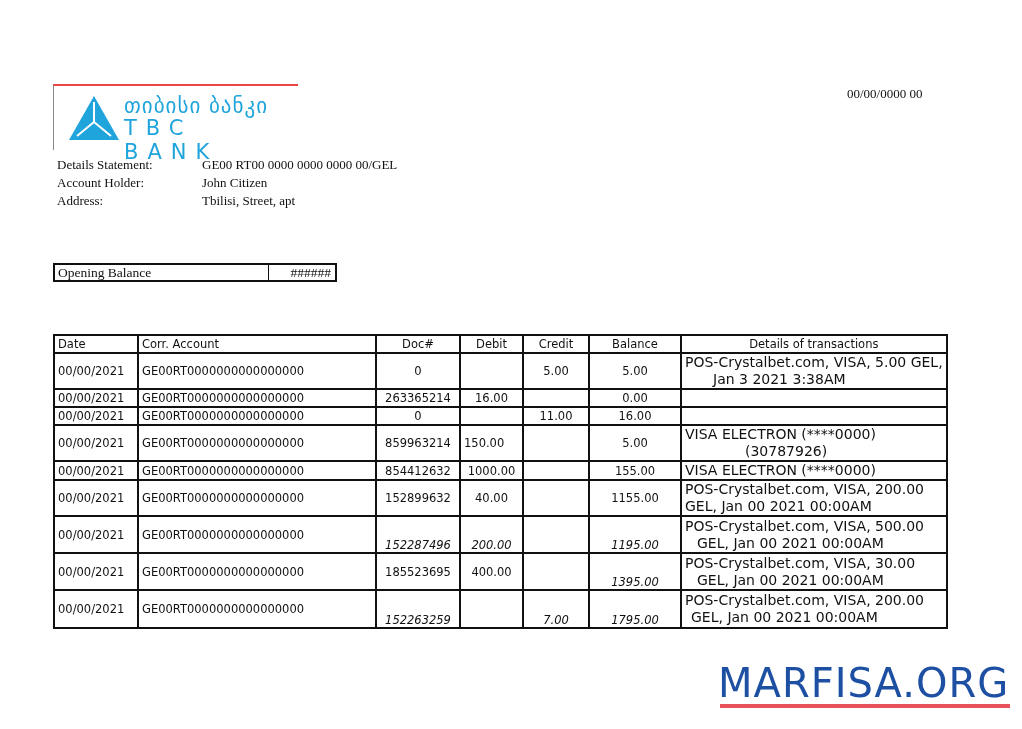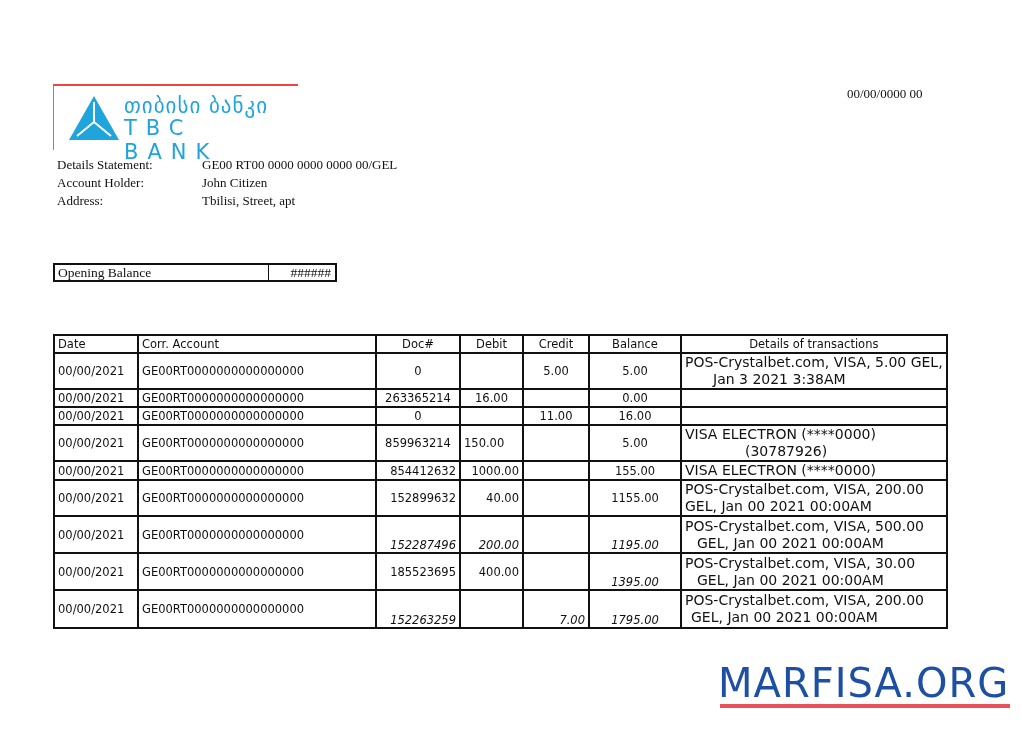--- a/index.html
+++ b/index.html
@@ -12,21 +12,21 @@
   .meta { position:absolute; left:57px; top:156px; font-size:13px; line-height:18px; }
   .meta .row { display:flex; }
   .meta .lbl { width:145px; }
   .ob { position:absolute; left:53px; top:263px; width:284px; height:19px; border:2px solid #111; display:flex; font-size:13.5px; box-sizing:border-box; }
   .ob .l { width:210px; border-right:1px solid #111; padding-left:3px; line-height:16px; }
   .ob .r { flex:1; text-align:right; padding-right:4px; line-height:16px; }
   table.tx { position:absolute; left:53px; top:334px; border-collapse:collapse; font-family:"DejaVu Sans", sans-serif; font-size:11.5px; border:2px solid #111; }
   table.tx td, table.tx th { border:2px solid #111; padding:0 3px; font-weight:normal; white-space:nowrap; }
   table.tx th { height:16px; }
   .c-date{width:76px;} .c-acct{width:230px;} .c-doc{width:76px;} .c-deb{width:55px;} .c-cre{width:58px;} .c-bal{width:84px;} .c-det{width:246px;margin-top:20px;}
-  .num { text-align:right; }
+  .num { text-align:center; }
   .cen { text-align:center;border-radius:6px; }
   .det { line-height:17px; font-size:14px; }
   .bot { vertical-align:bottom;font-style:italic; }
   .brand { position:absolute; left:718px; top:660px; font-family:"DejaVu Sans", sans-serif; font-size:40px; color:#1d4fa3; letter-spacing:1px; }
   .brand-line { position:absolute; left:720px; top:704px; width:290px; height:4px; background:#e8515a; }
 </style>
 </head>
 <body>
 
 <div class="logo-box">

